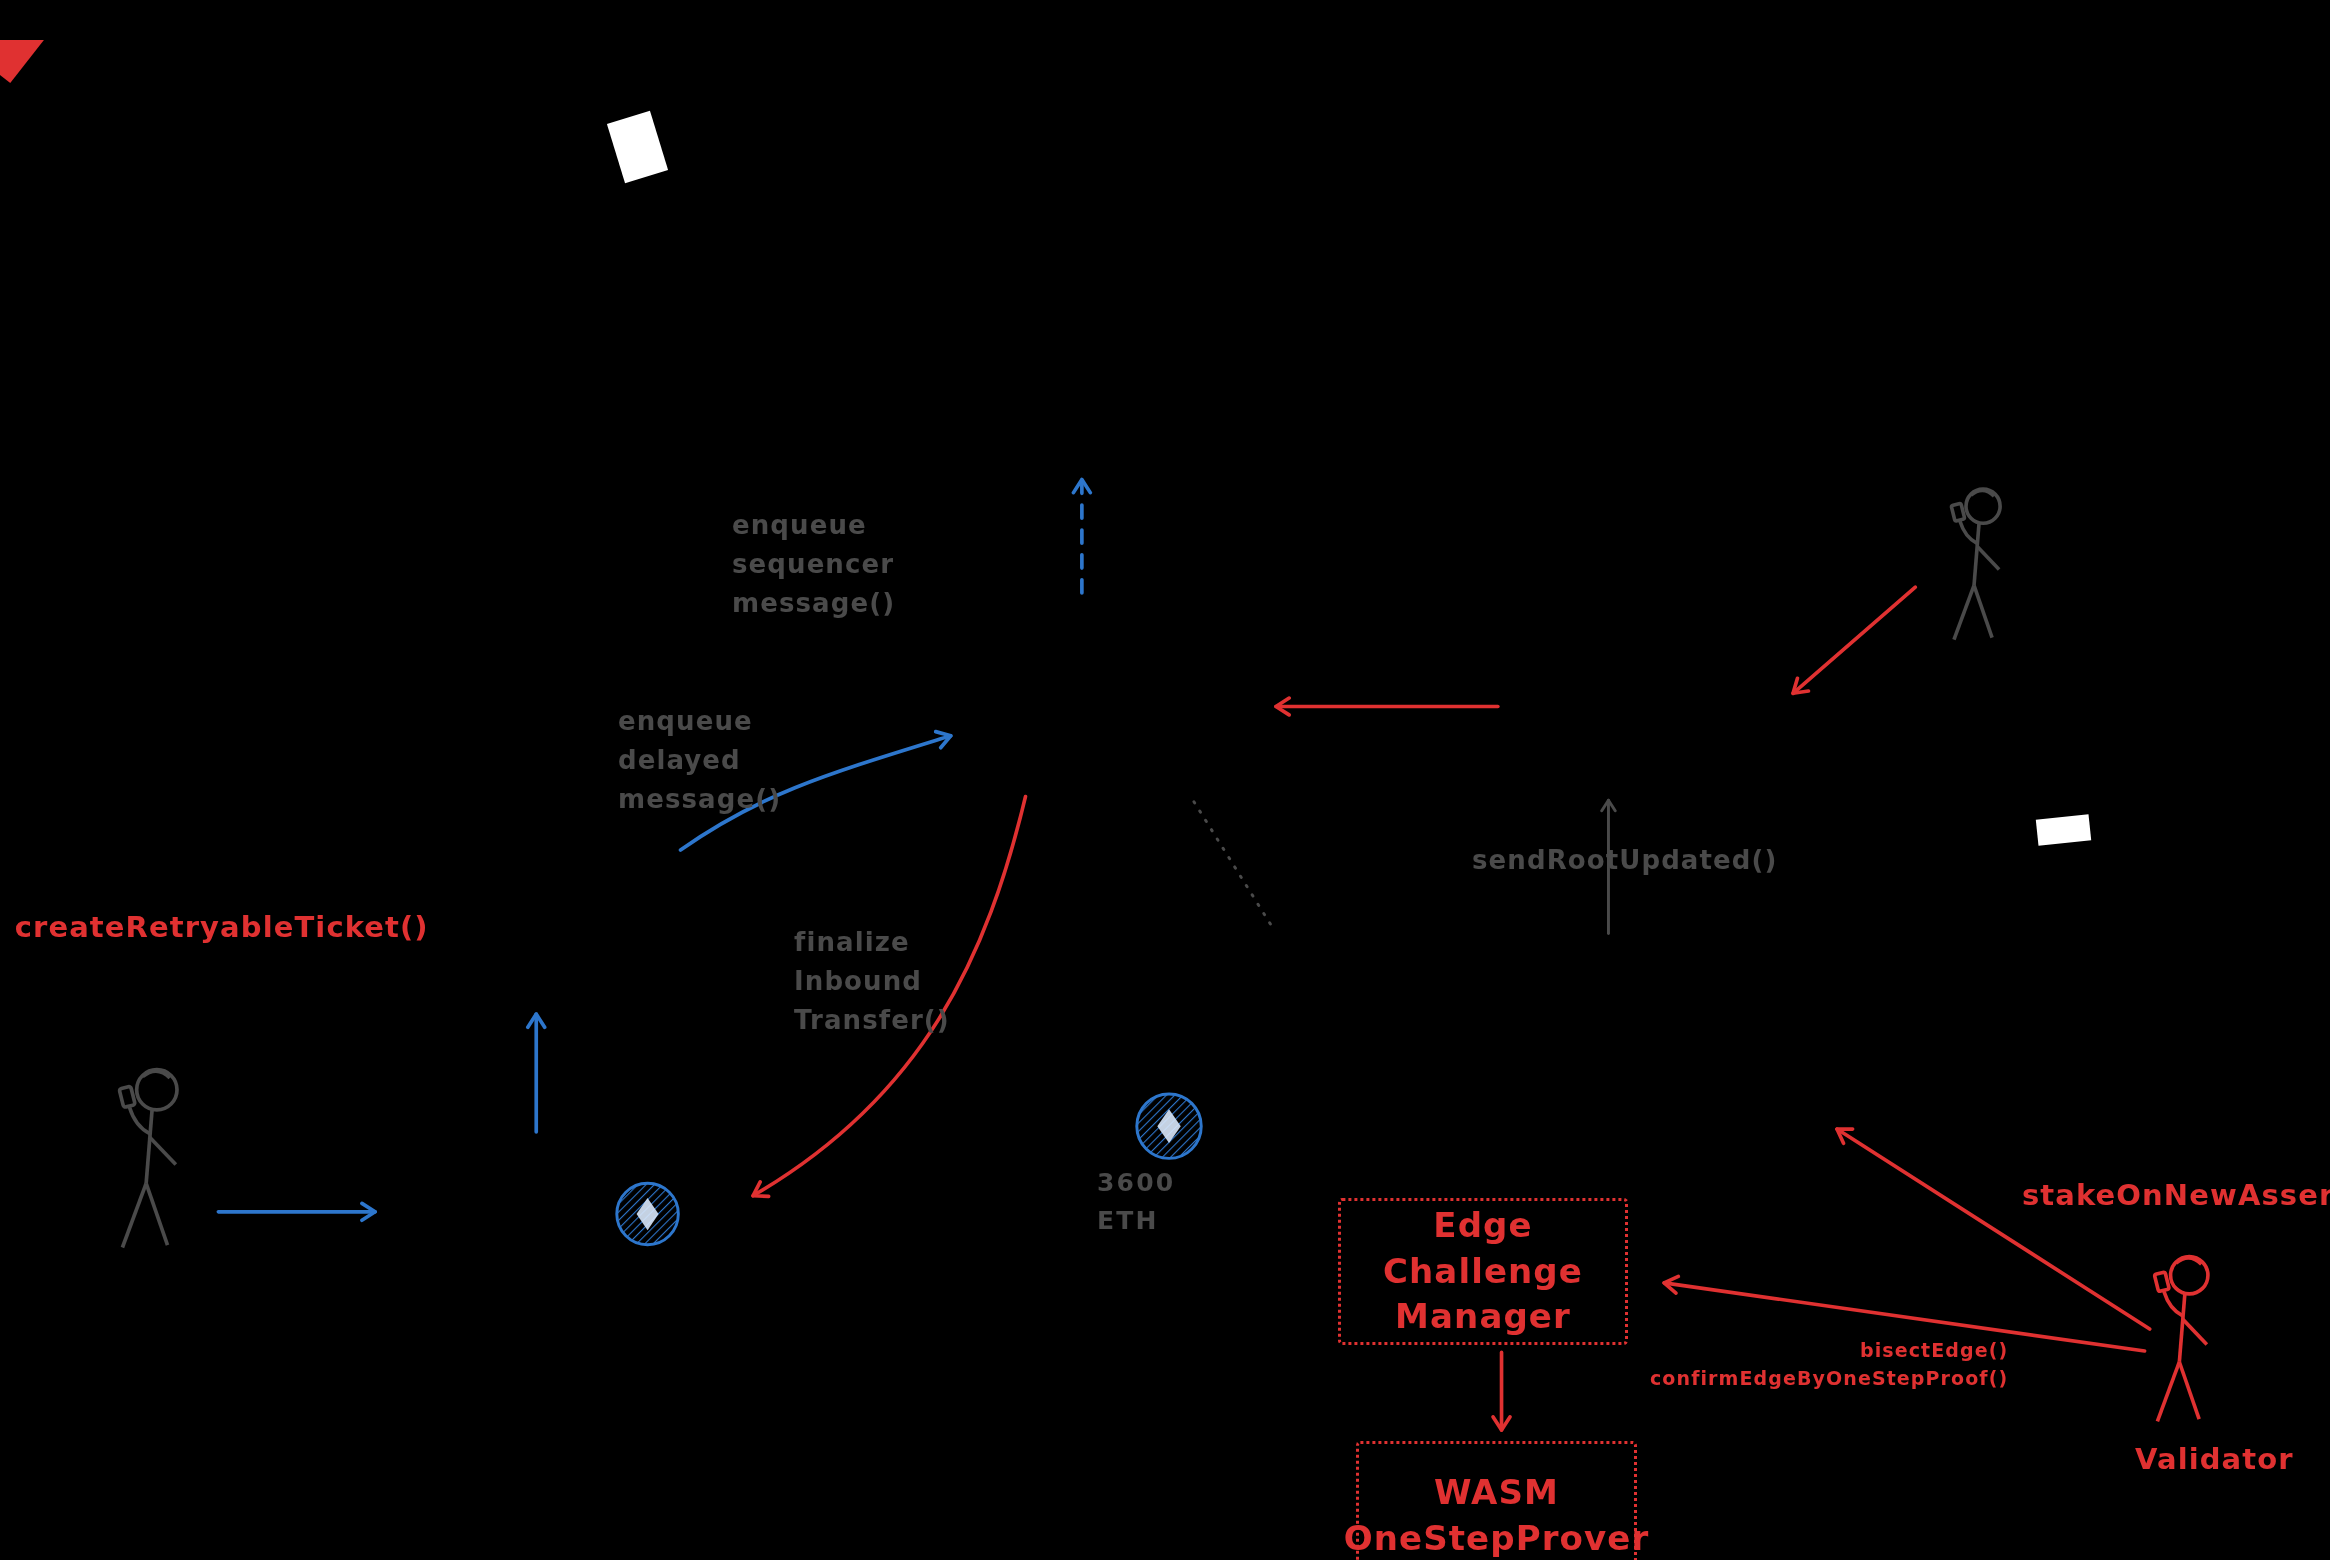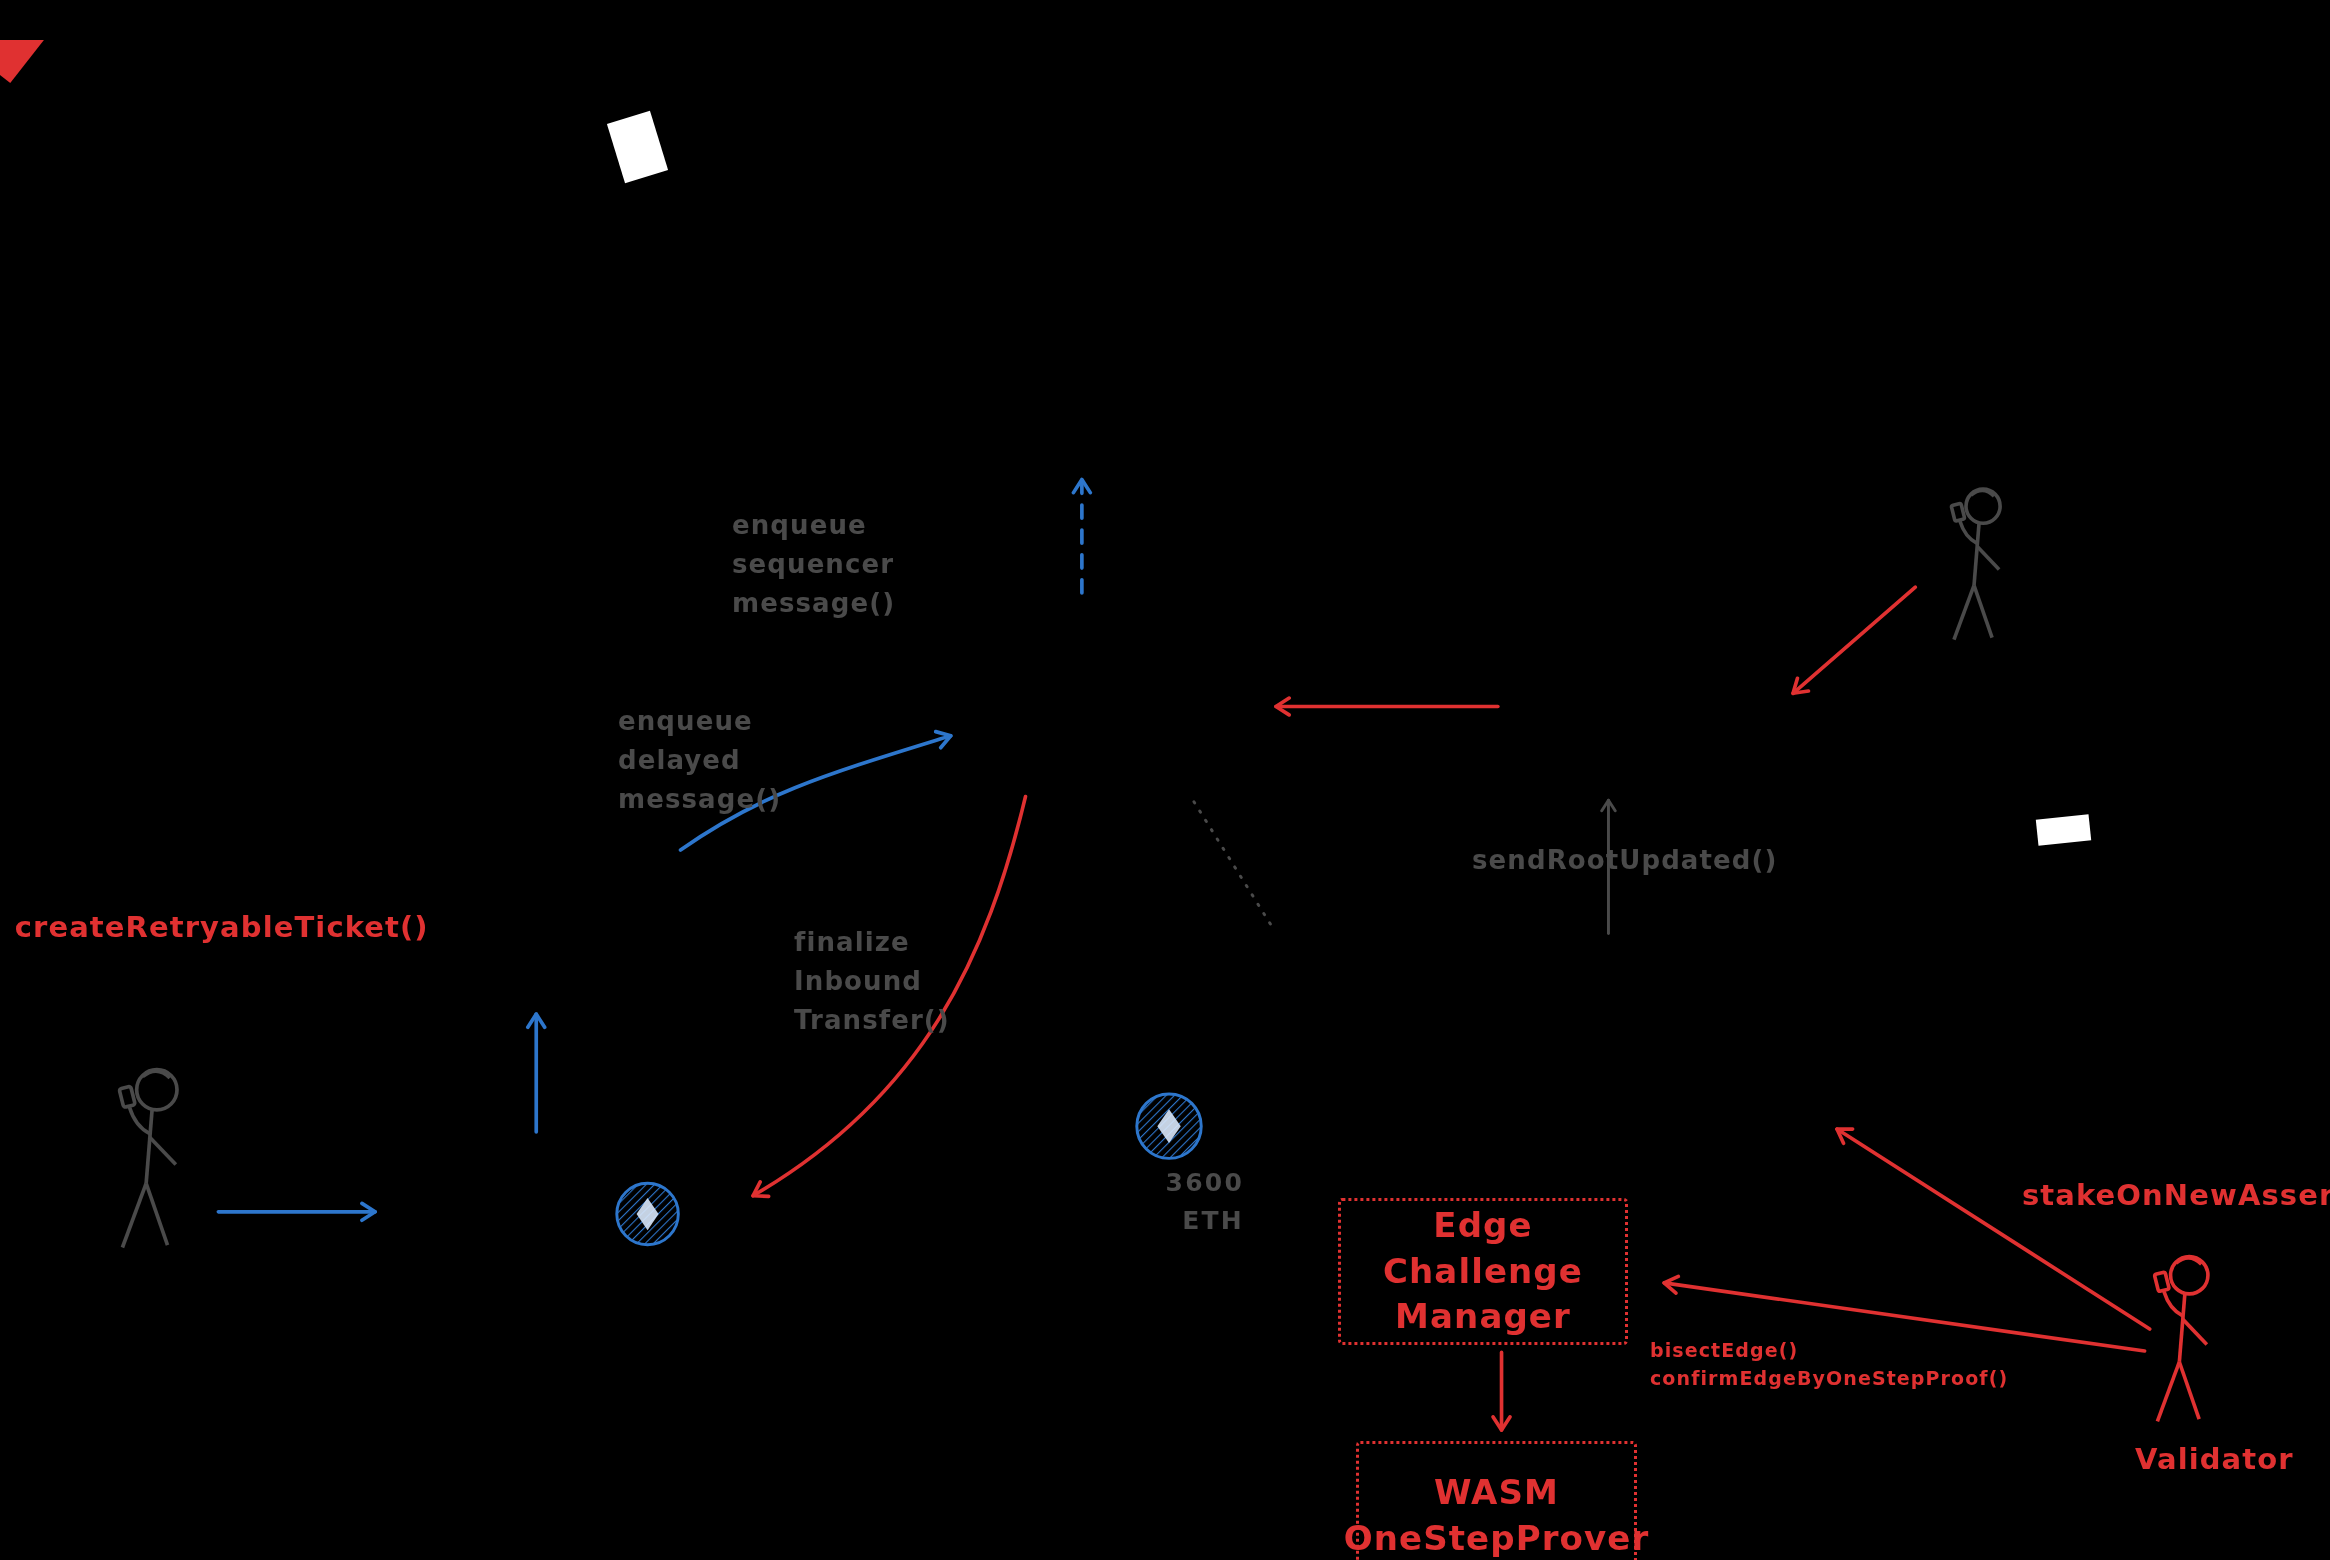--- a/index.html
+++ b/index.html
@@ -14,21 +14,21 @@
     margin-top:40px;
   }
   .label {
     position:absolute;
     white-space:pre-line;
     font-weight:bold;
     letter-spacing:1.1px;
     line-height:1.5;
   }
   .gray-text { color:var(--gray,#4a4a4a); }
-  .red-text  { color:var(--red,#e03131); }
+  .red-text  { color:var(--red,#e03131);text-align:right; }
   .fs35 { font-size:26px; }
   .fs38 { font-size:19px; }
   .fs40 { font-size:29px; }
   .fs34 { font-size:25px; }
   .dotted-box {
     position:absolute;
     border:3.7px dotted var(--red,#e03131);
     border-radius:4.4px;
     color:var(--red,#e03131);
     display:flex;
@@ -149,21 +149,21 @@
   <div class="label gray-text fs35" style="left:618px; top:662px;">enqueue
 delayed
 message()</div>
 
   <div class="label gray-text fs35" style="left:1472px; top:801px;">sendRootUpdated()</div>
 
   <div class="label gray-text fs35" style="left:794px; top:883px;">finalize
 Inbound
 Transfer()</div>
 
-  <div class="label gray-text fs34" style="left:1097px; top:1124px; width:147px; text-align:right; letter-spacing:2.2px;">3600 ETH</div>
+  <div class="label gray-text fs34" style="left:1097px; top:1124px; width:147px; text-align:left; letter-spacing:2.2px;">3600 ETH</div>
 
   <div class="label red-text fs40" style="left:14.7px; top:866px;">createRetryableTicket()</div>
 
   <div class="label red-text fs40" style="left:2022px; top:1134px;">stakeOnNewAssertion()</div>
 
   <div class="label red-text fs38" style="left:1650px; top:1297px; line-height:1.45;">bisectEdge()
 confirmEdgeByOneStepProof()</div>
 
   <div class="label red-text fs40" style="left:2135px; top:1398px;">Validator</div>
 

